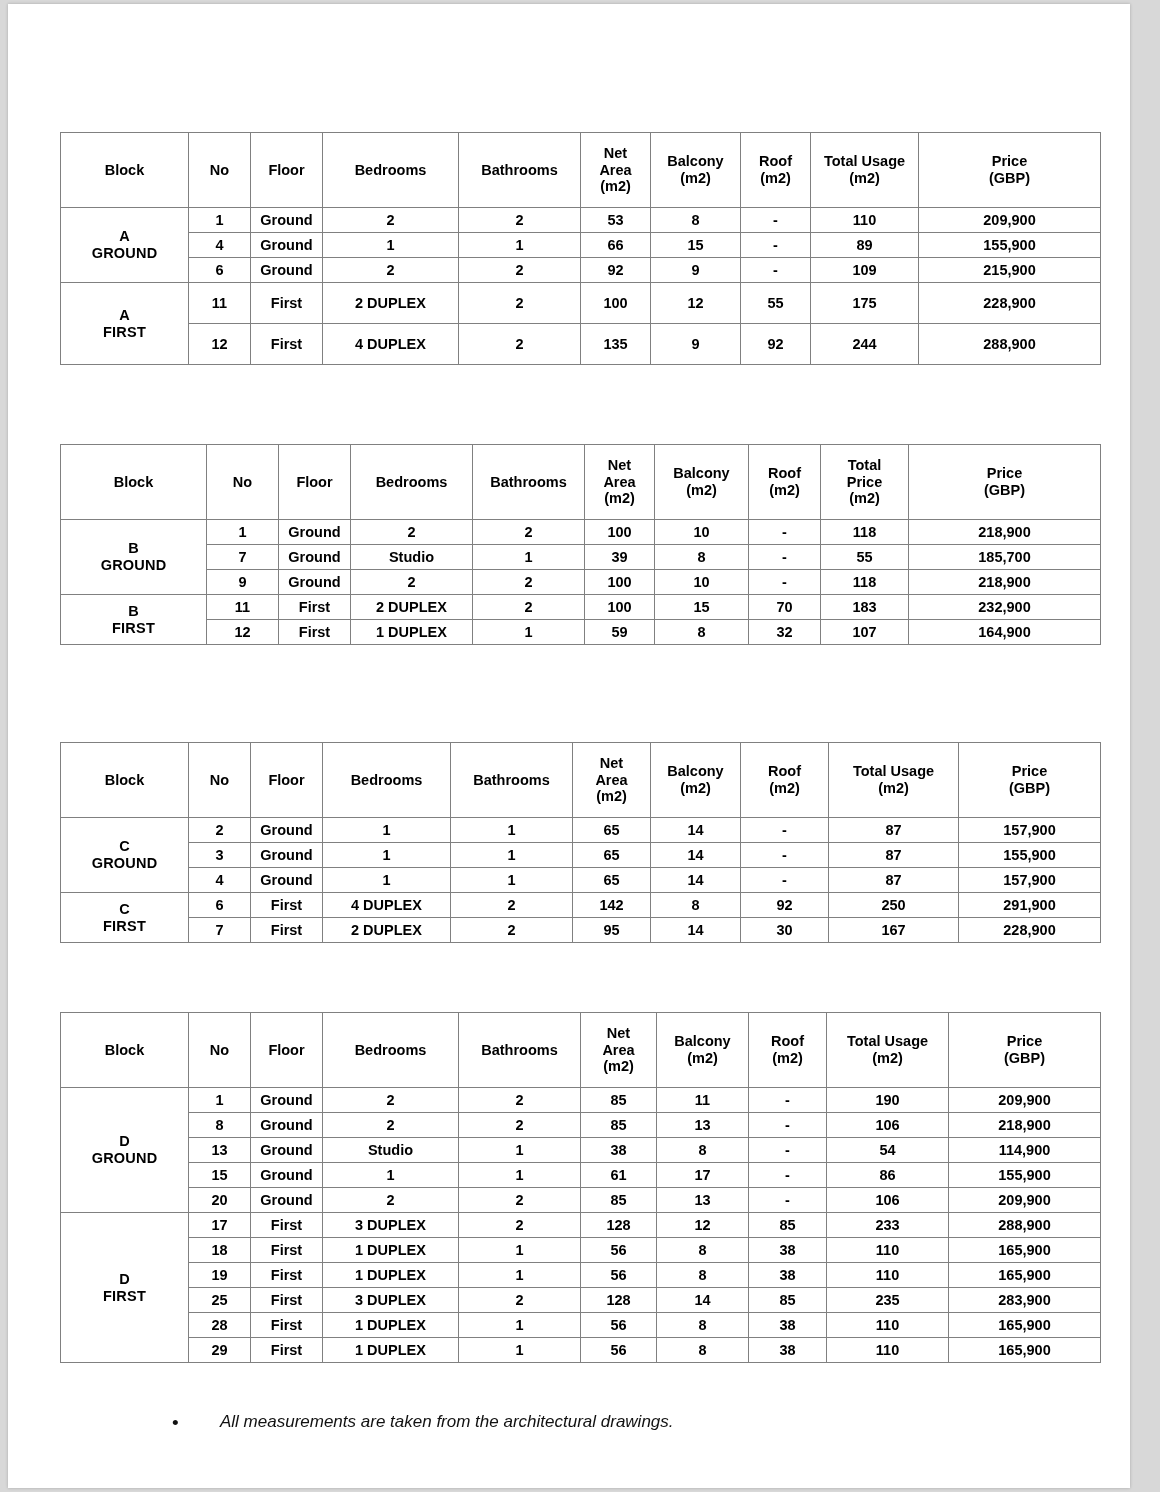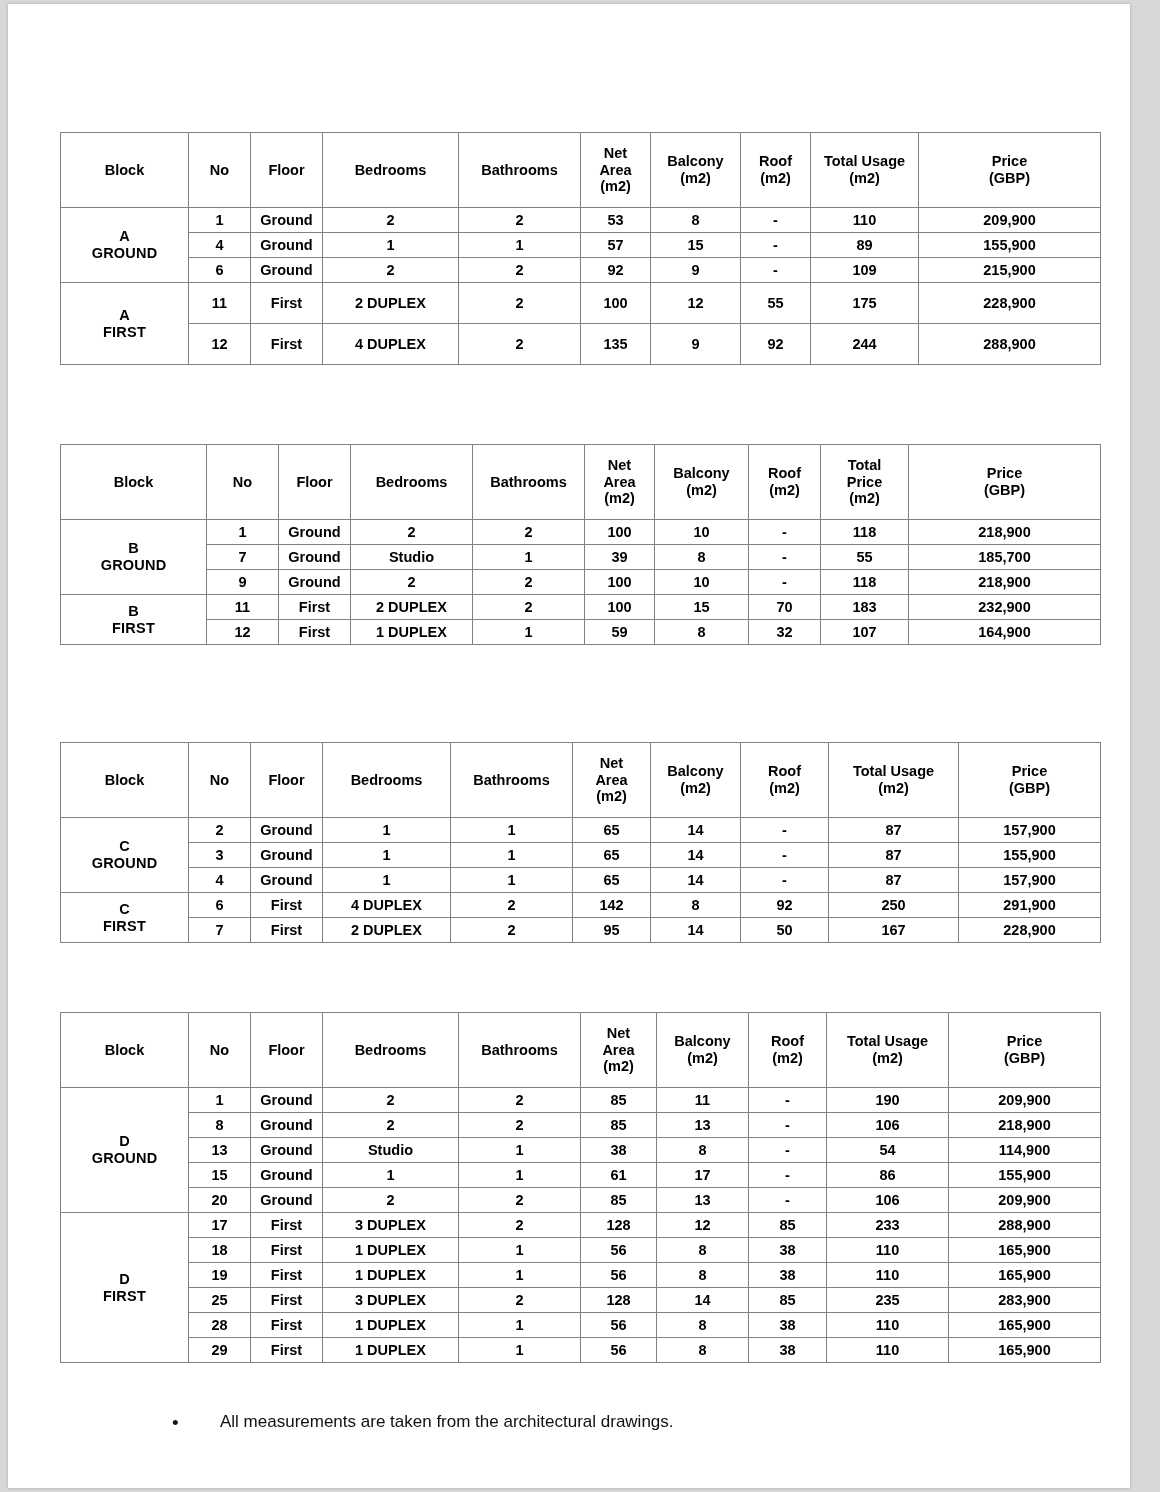--- a/index.html
+++ b/index.html
@@ -97,20 +97,21 @@
   }
   .footnote .bullet {
     display: inline-block;
     width: 48px;
     text-align: left;
     font-size: 19px;
     vertical-align: top;
   }
   .footnote .ftext {
     display: inline-block;
+    font-style: italic;
   }
 </style>
 </head>
 <body>
 
 <div class="page">
   <div class="sheet">
 
     <table class="prop t1" id="table-0">
         <colgroup>
@@ -150,21 +151,21 @@
             <td>8</td>
             <td>-</td>
             <td>110</td>
             <td>209,900</td>
           </tr>
           <tr>
             <td>4</td>
             <td>Ground</td>
             <td>1</td>
             <td>1</td>
-            <td>57</td>
+            <td>66</td>
             <td>15</td>
             <td>-</td>
             <td>89</td>
             <td>155,900</td>
           </tr>
           <tr>
             <td>6</td>
             <td>Ground</td>
             <td>2</td>
             <td>2</td>
@@ -360,21 +361,21 @@
             <td>250</td>
             <td>291,900</td>
           </tr>
           <tr>
             <td>7</td>
             <td>First</td>
             <td>2 DUPLEX</td>
             <td>2</td>
             <td>95</td>
             <td>14</td>
-            <td>50</td>
+            <td>30</td>
             <td>167</td>
             <td>228,900</td>
           </tr>
         </tbody>
       </table>
     <table class="prop t4" id="table-3">
         <colgroup>
           <col class="c0">
           <col class="c1">
           <col class="c2">

